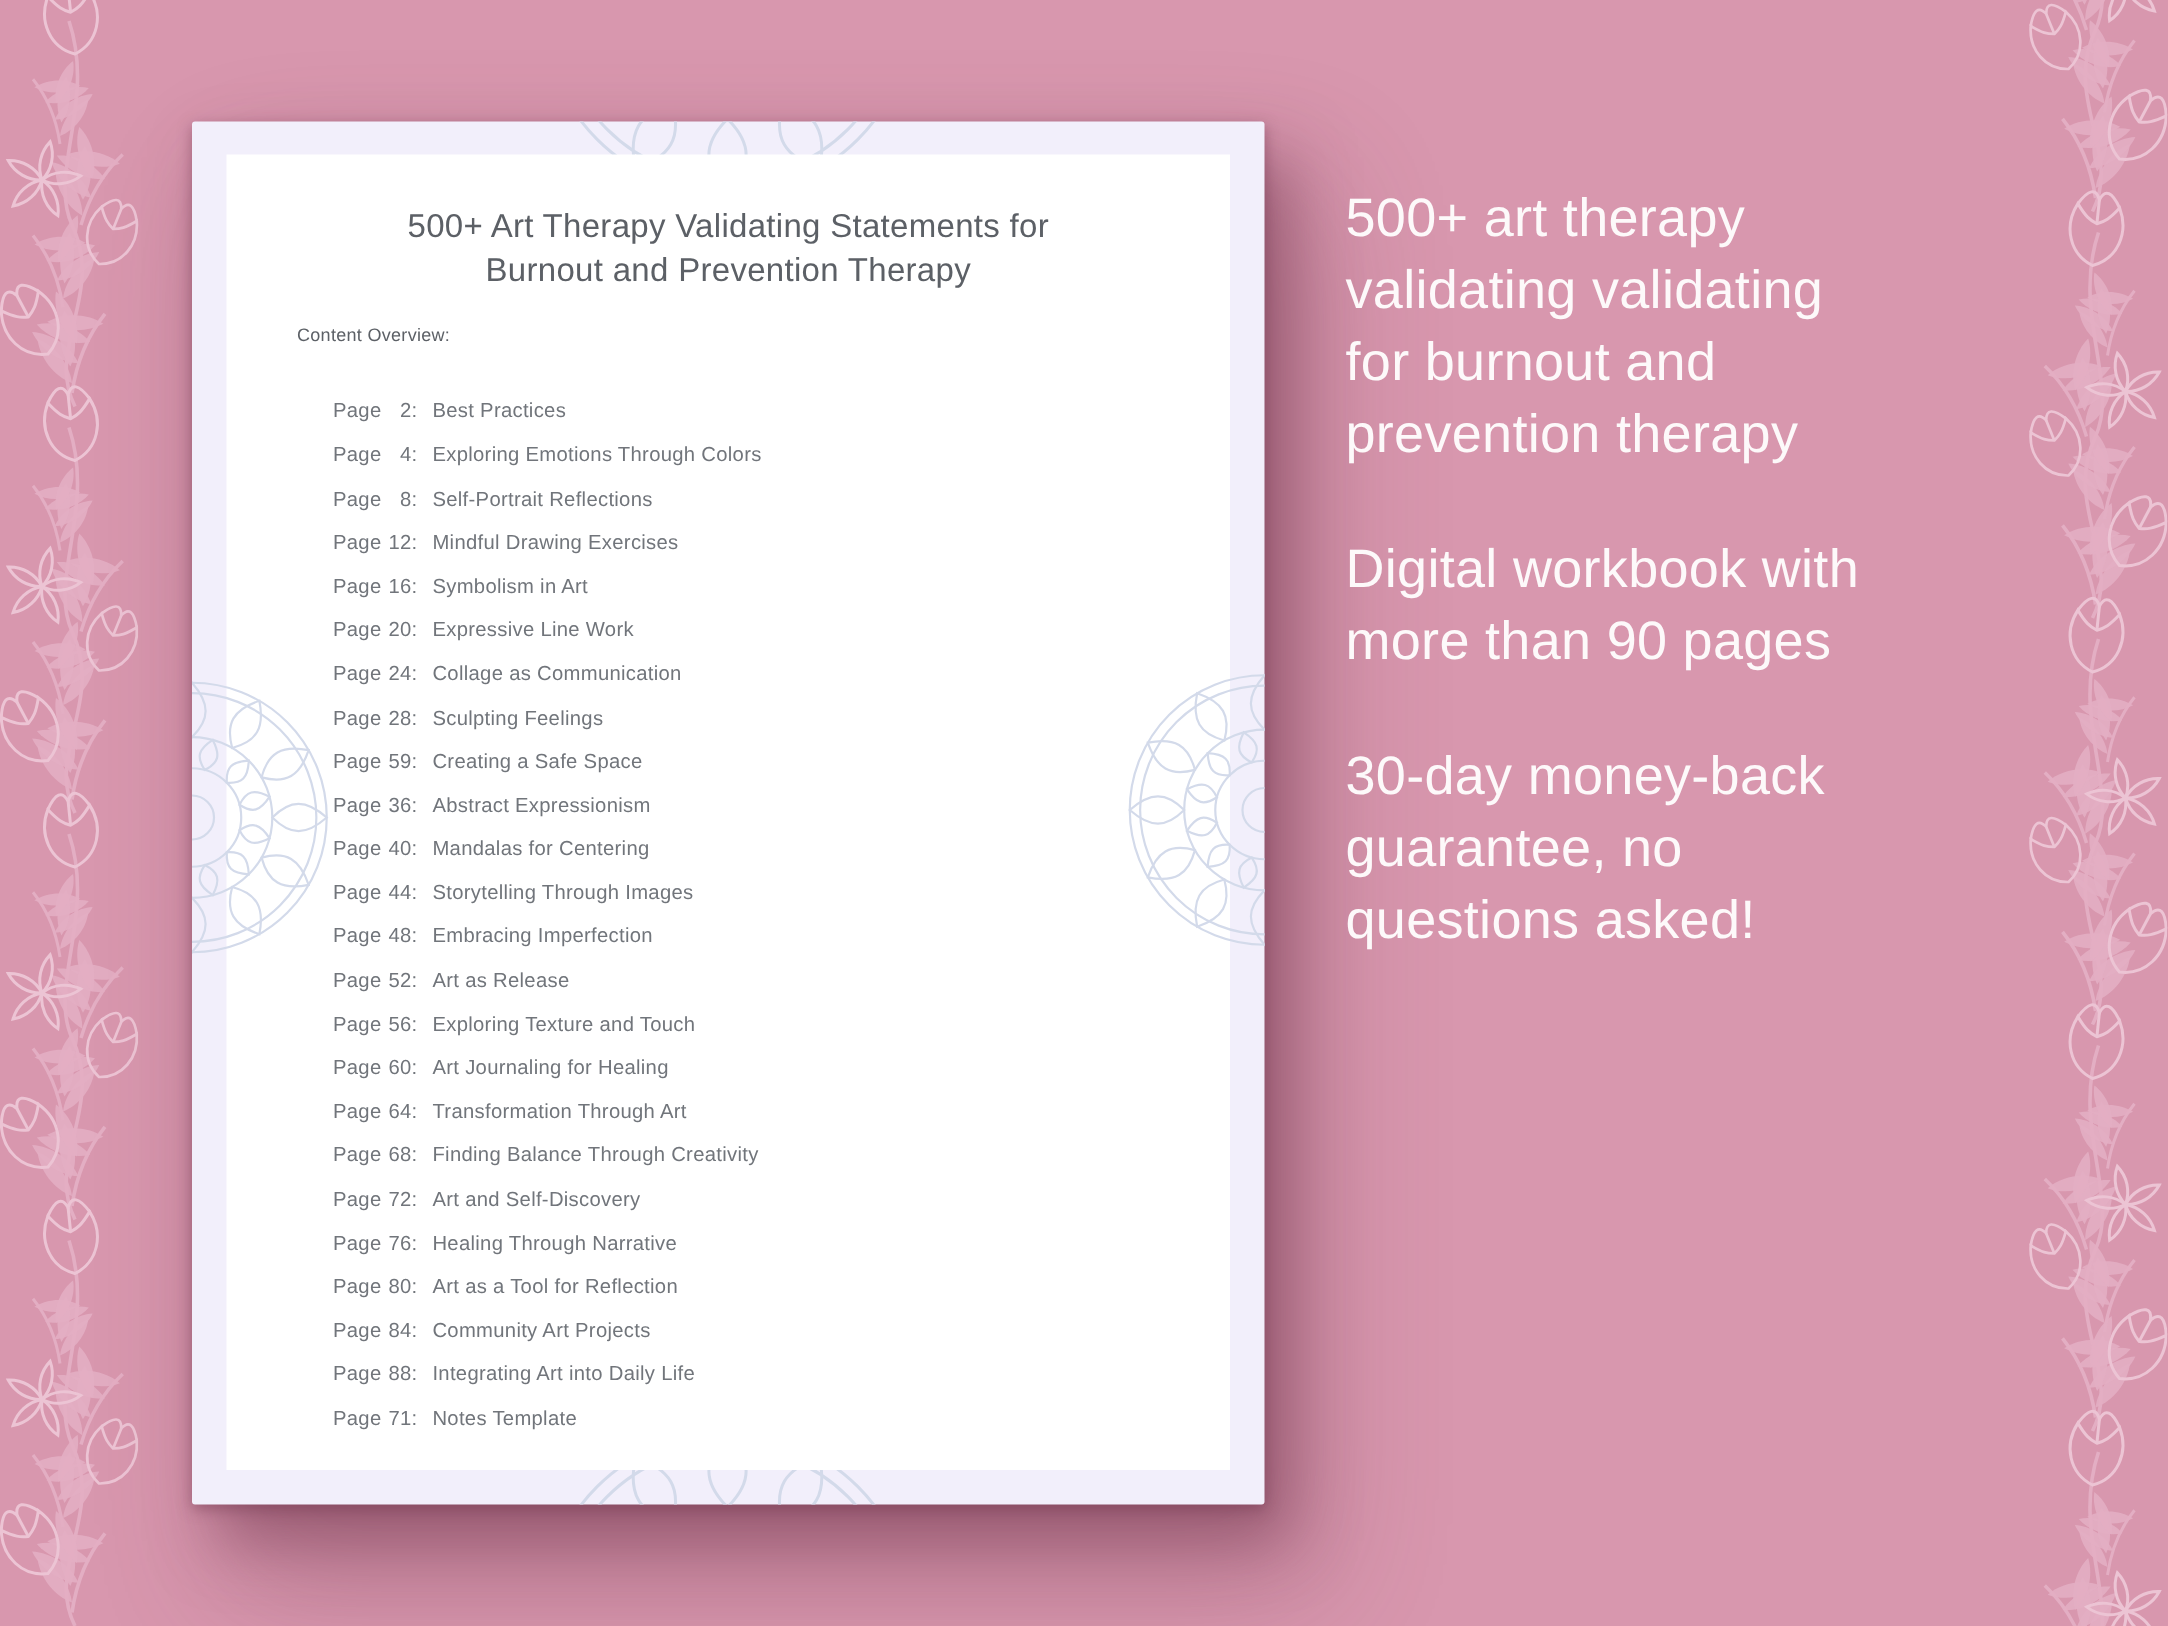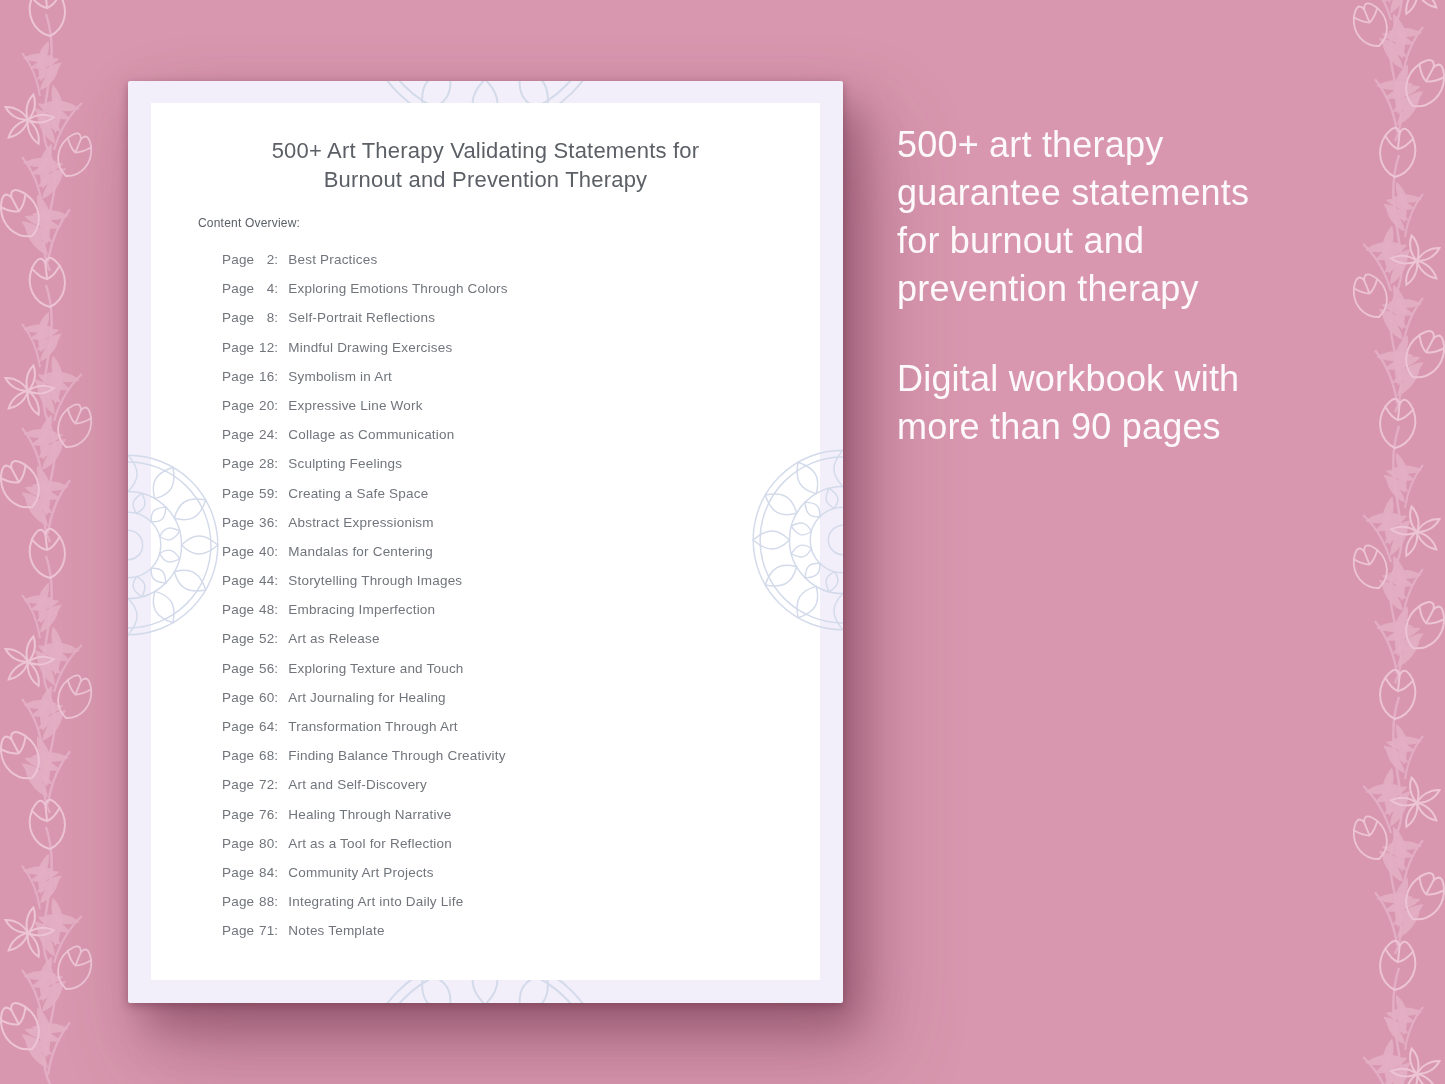--- a/index.html
+++ b/index.html
@@ -61,21 +61,21 @@
   }
   .toc {
     position: absolute;
     left: 71px; top: 149px;
     margin: 0; padding: 0;
     list-style: none;
     font-size: 13.5px;
     letter-spacing: 0.2px;
     color: var(--body-text, #71757b);
   }
-  .toc-row { height: 29.2px; display: flex; align-items: flex-start; white-space: pre; }
+  .toc-row { height: 29.2px; display: flex; align-items: flex-end; white-space: pre; }
   .toc-num { display: inline-block; min-width: 17px; text-align: right; margin-left: 3px; }
   .toc-title { margin-left: 10px; }
 
   
   .marketing {
     position: absolute;
     left: 897px; top: 121px;
     width: 470px;
     color: var(--marketing-text, #fdf9fa);
   }
@@ -304,24 +304,30 @@
       </svg>
     <svg class="mandala m-right" viewBox="-110 -110 220 220">
         <use href="#mandala"></use>
       </svg>
   </div>
 
   <div class="marketing">
     <p class="mk-block">
 
     <span style="display:block" class="mk-line">500+ art therapy</span>
-        <span style="display:block" class="mk-line">guarantee statements</span>
+        <span style="display:block" class="mk-line">validating validating</span>
         <span style="display:block" class="mk-line">for burnout and</span>
         <span style="display:block" class="mk-line">prevention therapy</span>
       </p>
     <p class="mk-block">
 
     <span style="display:block" class="mk-line">Digital workbook with</span>
         <span style="display:block" class="mk-line">more than 90 pages</span>
       </p>
+    <p class="mk-block">
+
+    <span style="display:block" class="mk-line">30-day money-back</span>
+        <span style="display:block" class="mk-line">guarantee, no</span>
+        <span style="display:block" class="mk-line">questions asked!</span>
+      </p>
   </div>
 
 </div>
 
 </body></html>

